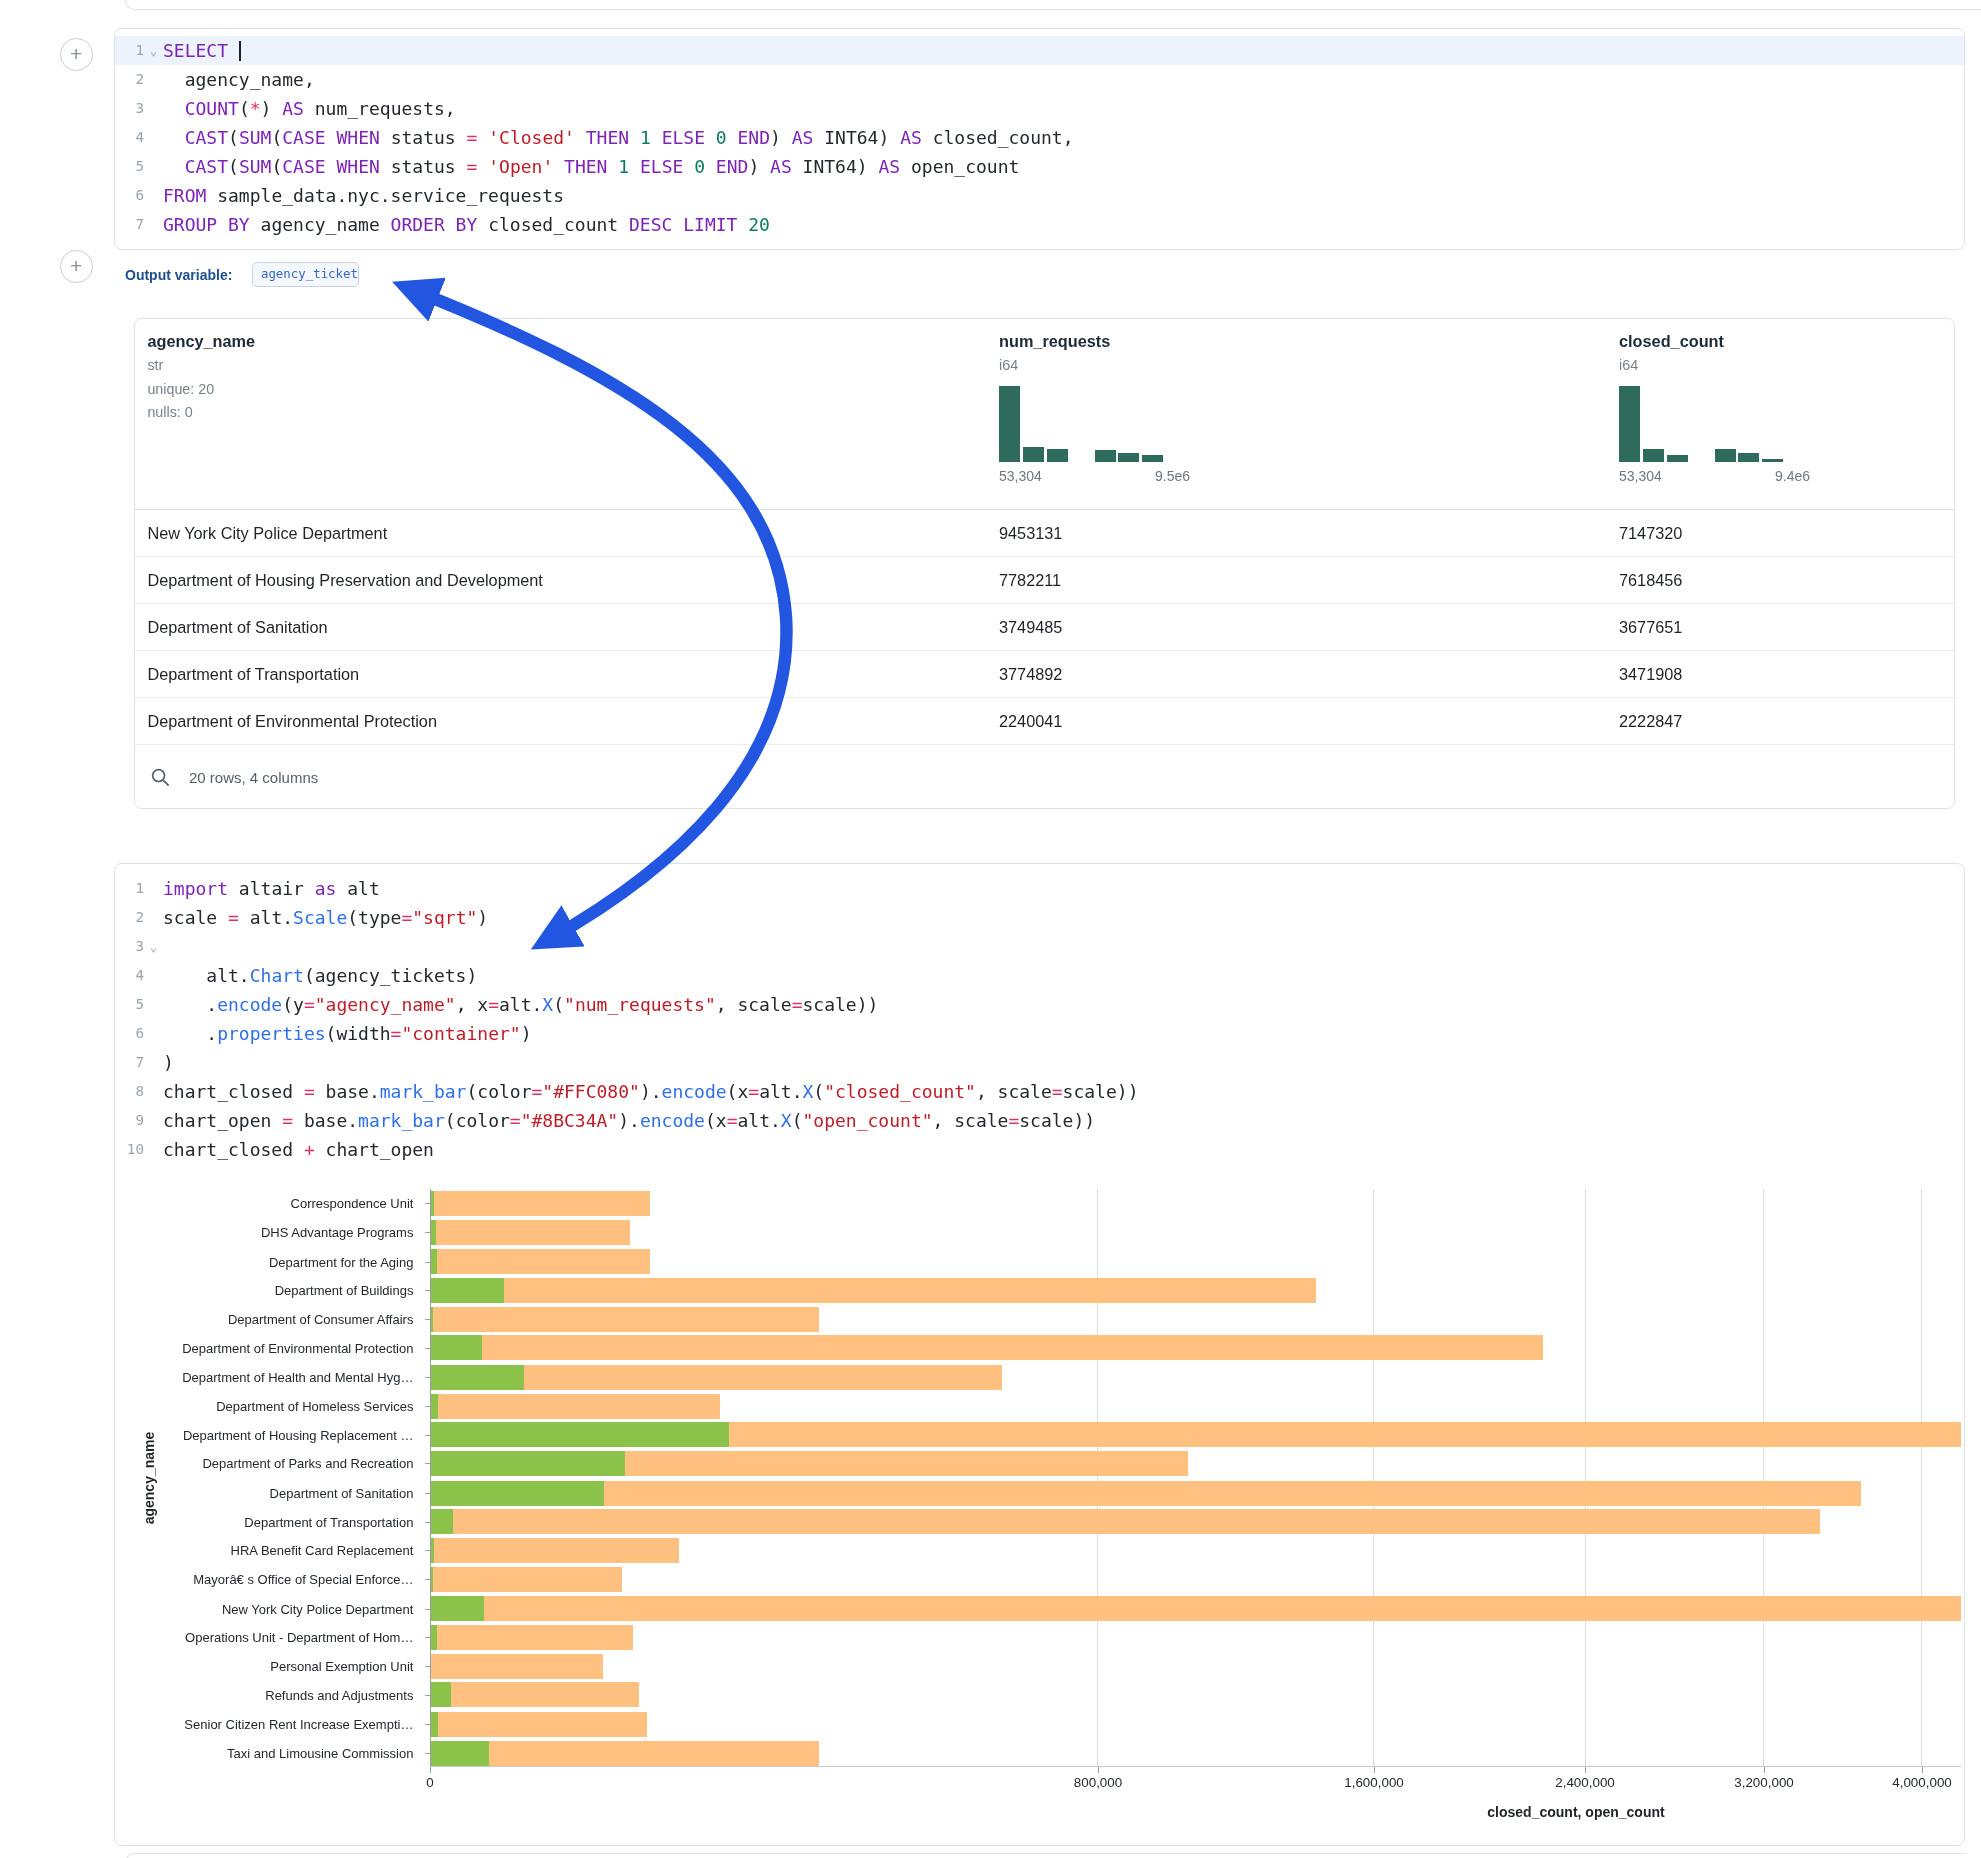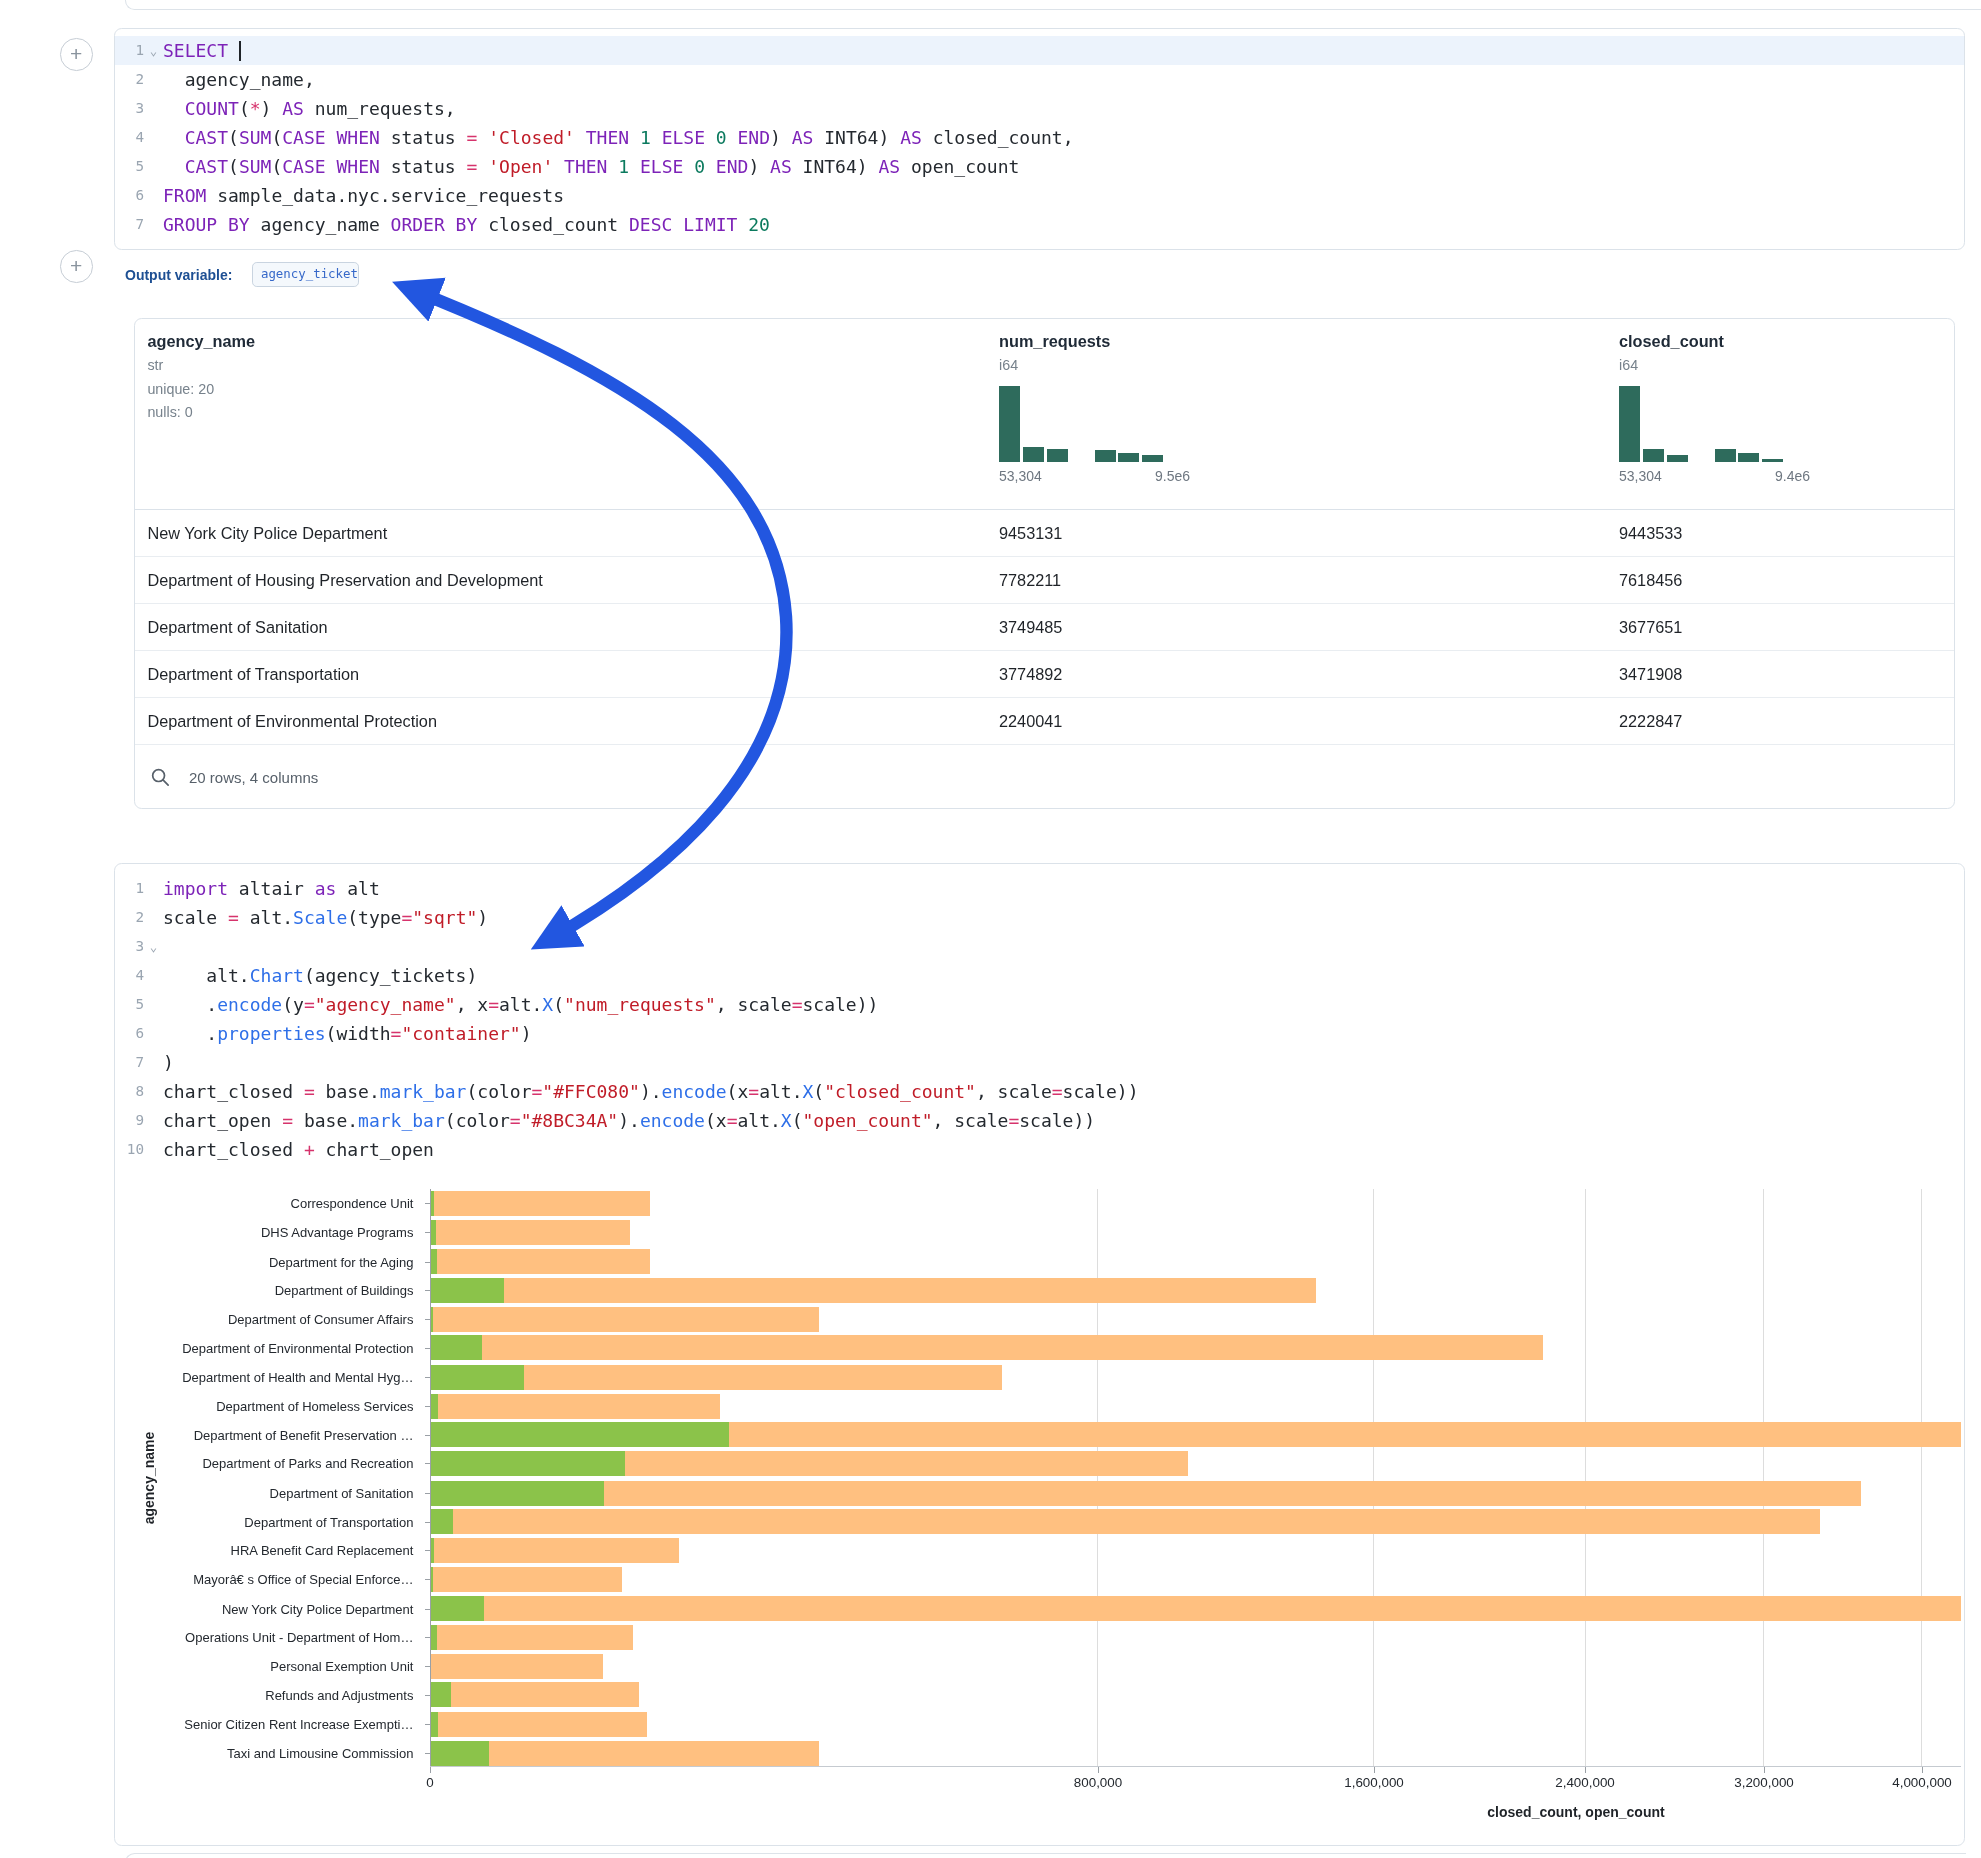--- a/index.html
+++ b/index.html
@@ -140,21 +140,21 @@
       <div class="hrange">
         <span>53,304</span>
         <span>9.4e6</span>
       </div>
     </div>
   </div>
   <div class="tbody">
       <div class="trow">
         <span class="tcell" style="left: 12.4px;">New York City Police Department</span>
         <span class="tcell" style="left: 864px;">9453131</span>
-        <span class="tcell" style="left: 1484px;">9443533</span>
+        <span class="tcell" style="left: 1484px;">7147320</span>
       </div>
       <div class="trow">
         <span class="tcell" style="left: 12.4px;">Department of Housing Preservation and Development</span>
         <span class="tcell" style="left: 864px;">7782211</span>
         <span class="tcell" style="left: 1484px;">7618456</span>
       </div>
       <div class="trow">
         <span class="tcell" style="left: 12.4px;">Department of Sanitation</span>
         <span class="tcell" style="left: 864px;">3749485</span>
         <span class="tcell" style="left: 1484px;">3677651</span>
@@ -204,21 +204,21 @@
         <span class="yticklabel" style="top: 101px;">Department of Buildings</span>
         <div class="ytick" style="top: 101px;"></div>
         <span class="yticklabel" style="top: 130px;">Department of Consumer Affairs</span>
         <div class="ytick" style="top: 130px;"></div>
         <span class="yticklabel" style="top: 159px;">Department of Environmental Protection</span>
         <div class="ytick" style="top: 159px;"></div>
         <span class="yticklabel" style="top: 188px;">Department of Health and Mental Hyg…</span>
         <div class="ytick" style="top: 188px;"></div>
         <span class="yticklabel" style="top: 217px;">Department of Homeless Services</span>
         <div class="ytick" style="top: 217px;"></div>
-        <span class="yticklabel" style="top: 246px;">Department of Benefit Preservation …</span>
+        <span class="yticklabel" style="top: 246px;">Department of Housing Replacement …</span>
         <div class="ytick" style="top: 246px;"></div>
         <span class="yticklabel" style="top: 274px;">Department of Parks and Recreation</span>
         <div class="ytick" style="top: 274px;"></div>
         <span class="yticklabel" style="top: 304px;">Department of Sanitation</span>
         <div class="ytick" style="top: 304px;"></div>
         <span class="yticklabel" style="top: 333px;">Department of Transportation</span>
         <div class="ytick" style="top: 333px;"></div>
         <span class="yticklabel" style="top: 361px; text-align: right;">HRA Benefit Card Replacement</span>
         <div class="ytick" style="top: 361px;"></div>
         <span class="yticklabel" style="top: 390px;">Mayorâ€ s Office of Special Enforce…</span>

